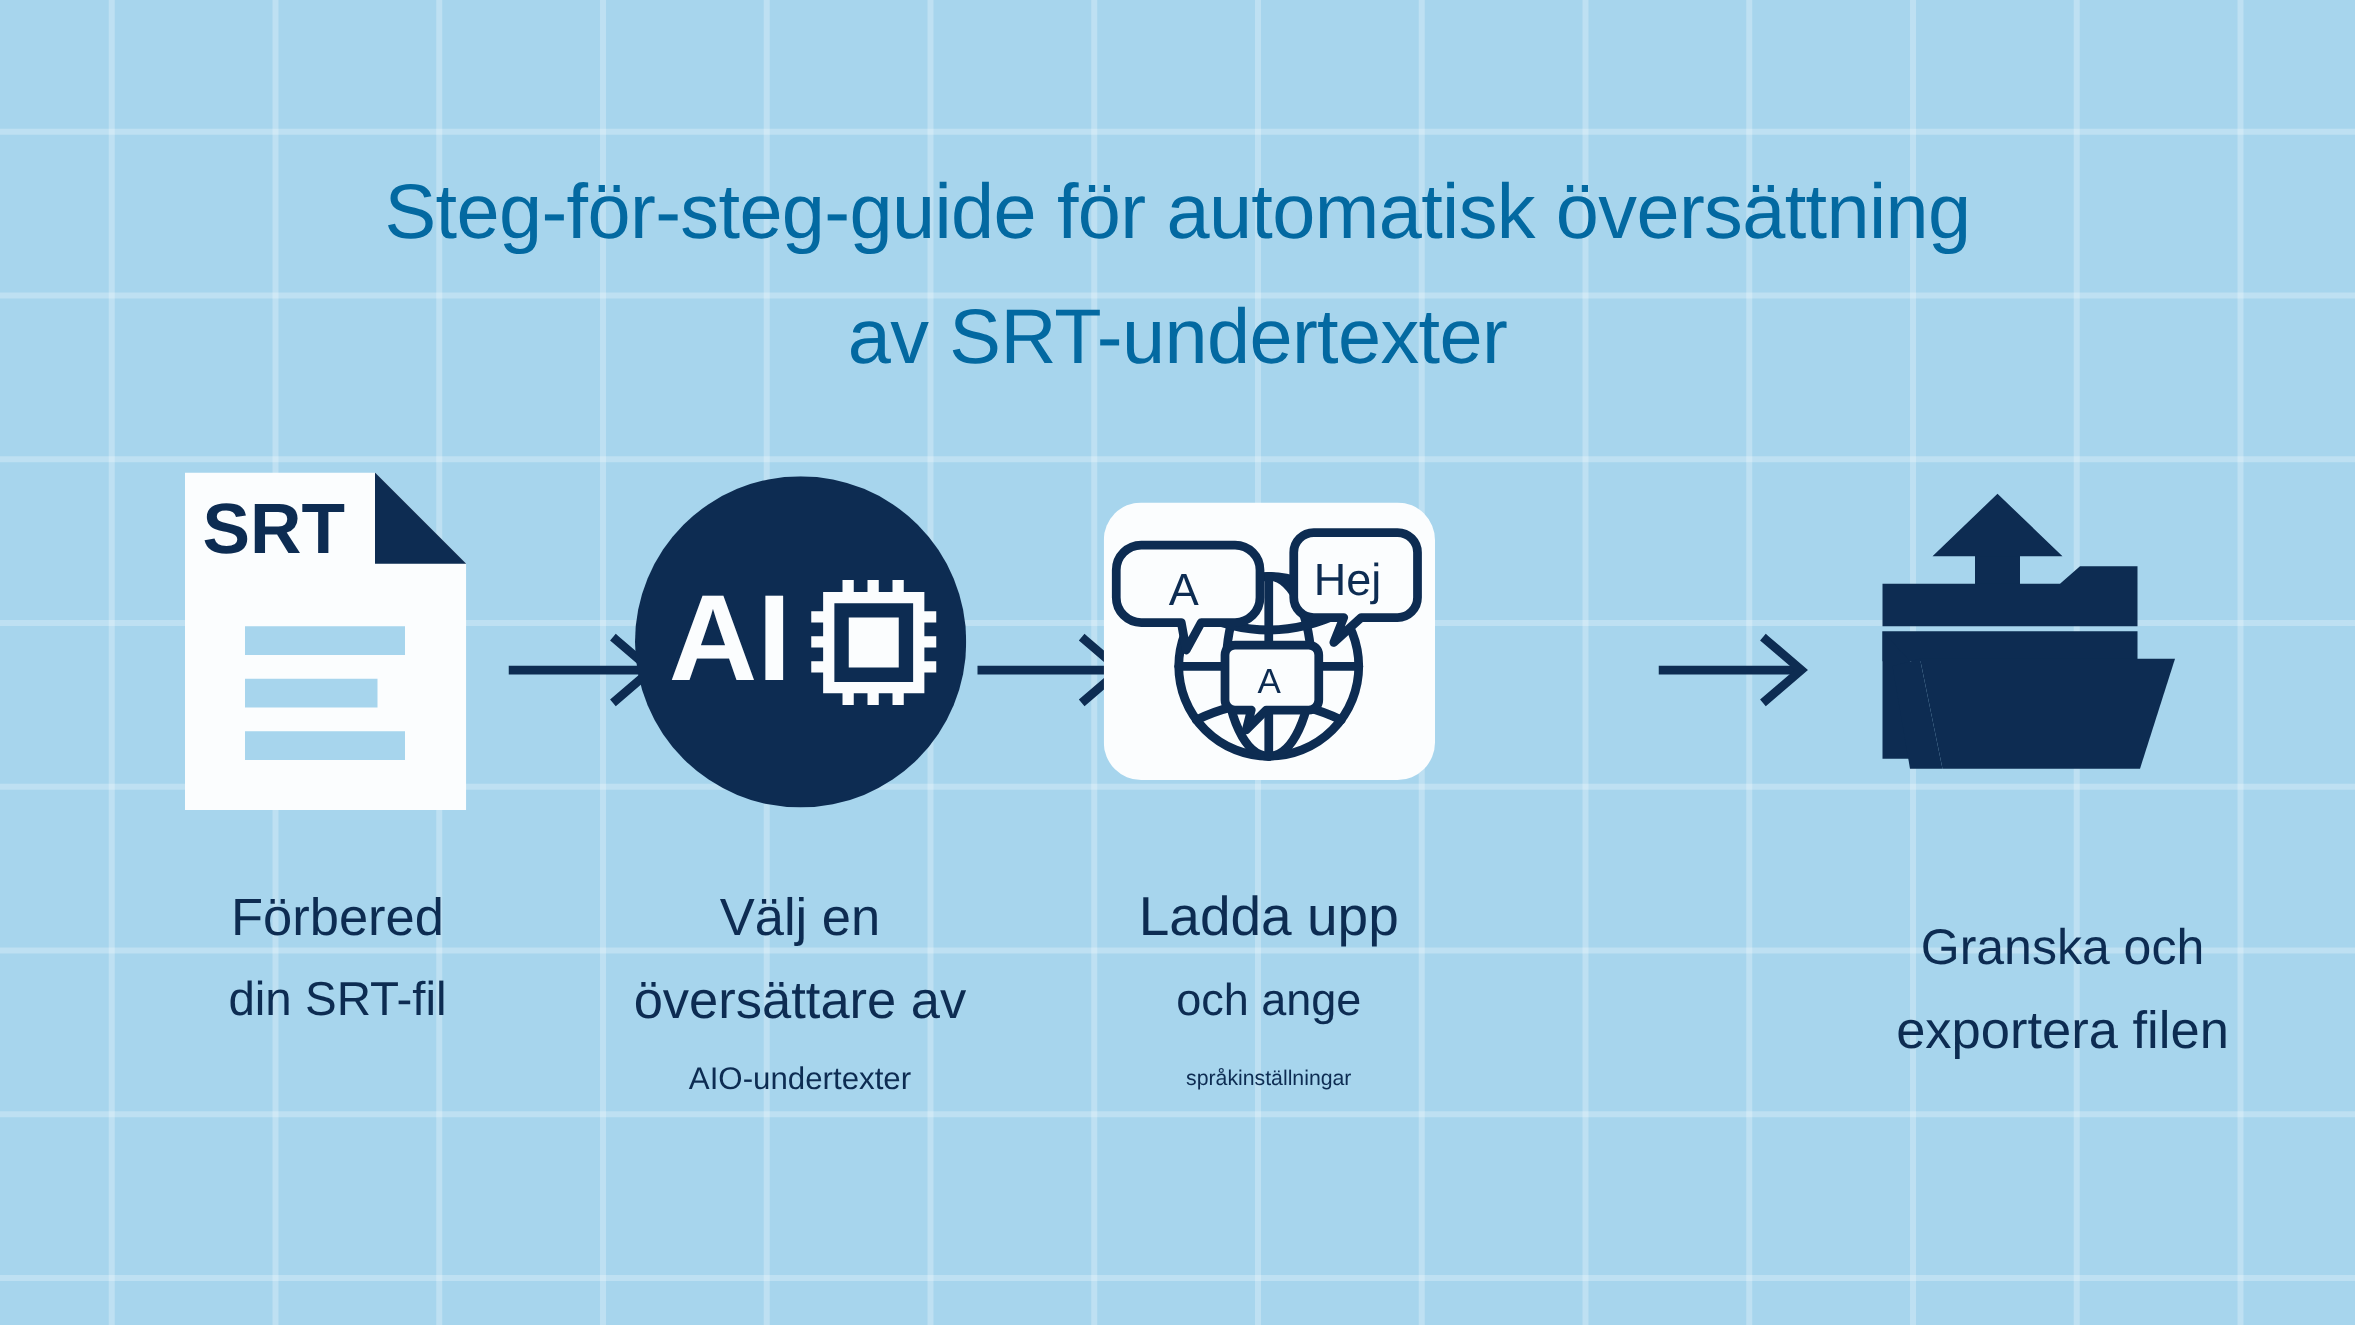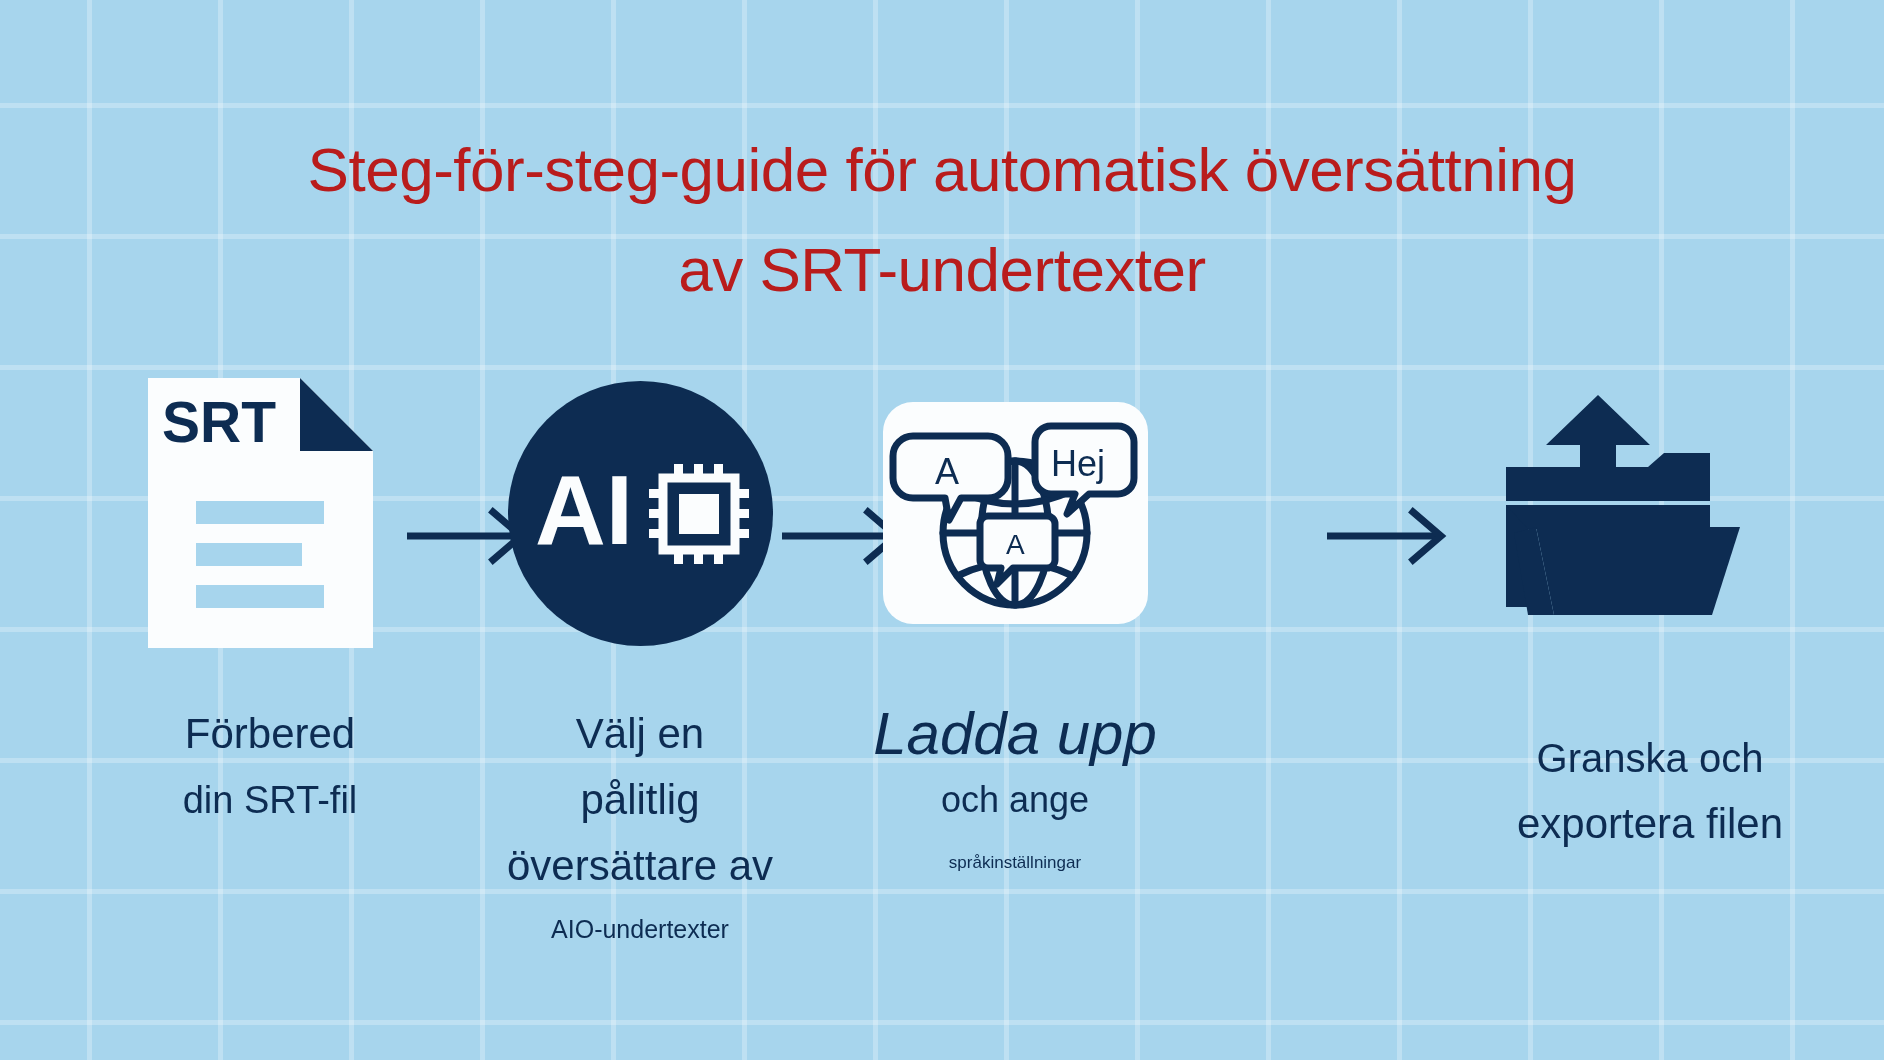--- a/index.html
+++ b/index.html
@@ -43,21 +43,21 @@
     left: 0;
     width: 1884px;
     text-align: center;
     color: #0d2c52;
   }
   .title-line {
     font-size: 62px;
     font-weight: 400;
     letter-spacing: -0.5px;
     line-height: 100px;
-    color: #b91c1c;
+    color: #0369a1;
     white-space: nowrap;
   }
 
   
   #flow {
     position: absolute;
     top: 378px;
     left: 0;
     width: 1752px;
     height: 290px;
@@ -113,21 +113,21 @@
   #cap4 { top: 725px; left: 1420px; width: 460px; }
 
   #cap1 .l1 { font-size: 42px; line-height: 67px; }
   #cap1 .l2 { font-size: 38px; line-height: 66px; }
 
   #cap2 .l1 { font-size: 42px; line-height: 67px; }
   #cap2 .l2 { font-size: 42px; line-height: 66px; }
   #cap2 .l3 { font-size: 42px; line-height: 65px; }
   #cap2 .l4 { font-size: 25px; line-height: 63px; }
 
-  #cap3 .l1 { font-size: 60px; line-height: 68px; font-style: italic; }
+  #cap3 .l1 { font-size: 44px; line-height: 68px; }
   #cap3 .l2 { font-size: 36px; line-height: 64px; }
   #cap3 .l3 { font-size: 17px; line-height: 62px; }
 
   #cap4 .l1 { font-size: 40px; line-height: 66px; }
   #cap4 .l2 { font-size: 42px; line-height: 66px; }
 </style>
 </head>
 <body>
 
 <div id="grid-bg"></div>
@@ -244,21 +244,20 @@
 
   </div>
 
   <div class="caption" id="cap1">
     <span class="cap-line l1">Förbered</span>
     <span class="cap-line l2">din SRT-fil</span>
   </div>
 
   <div class="caption" id="cap2">
     <span class="cap-line l1">Välj en</span>
-    <span class="cap-line l2">pålitlig</span>
     <span class="cap-line l3">översättare av</span>
     <span class="cap-line l4">AIO-undertexter</span>
   </div>
 
   <div class="caption" id="cap3">
     <span class="cap-line l1">Ladda upp</span>
     <span class="cap-line l2">och ange</span>
     <span class="cap-line l3">språkinställningar</span>
   </div>
 

